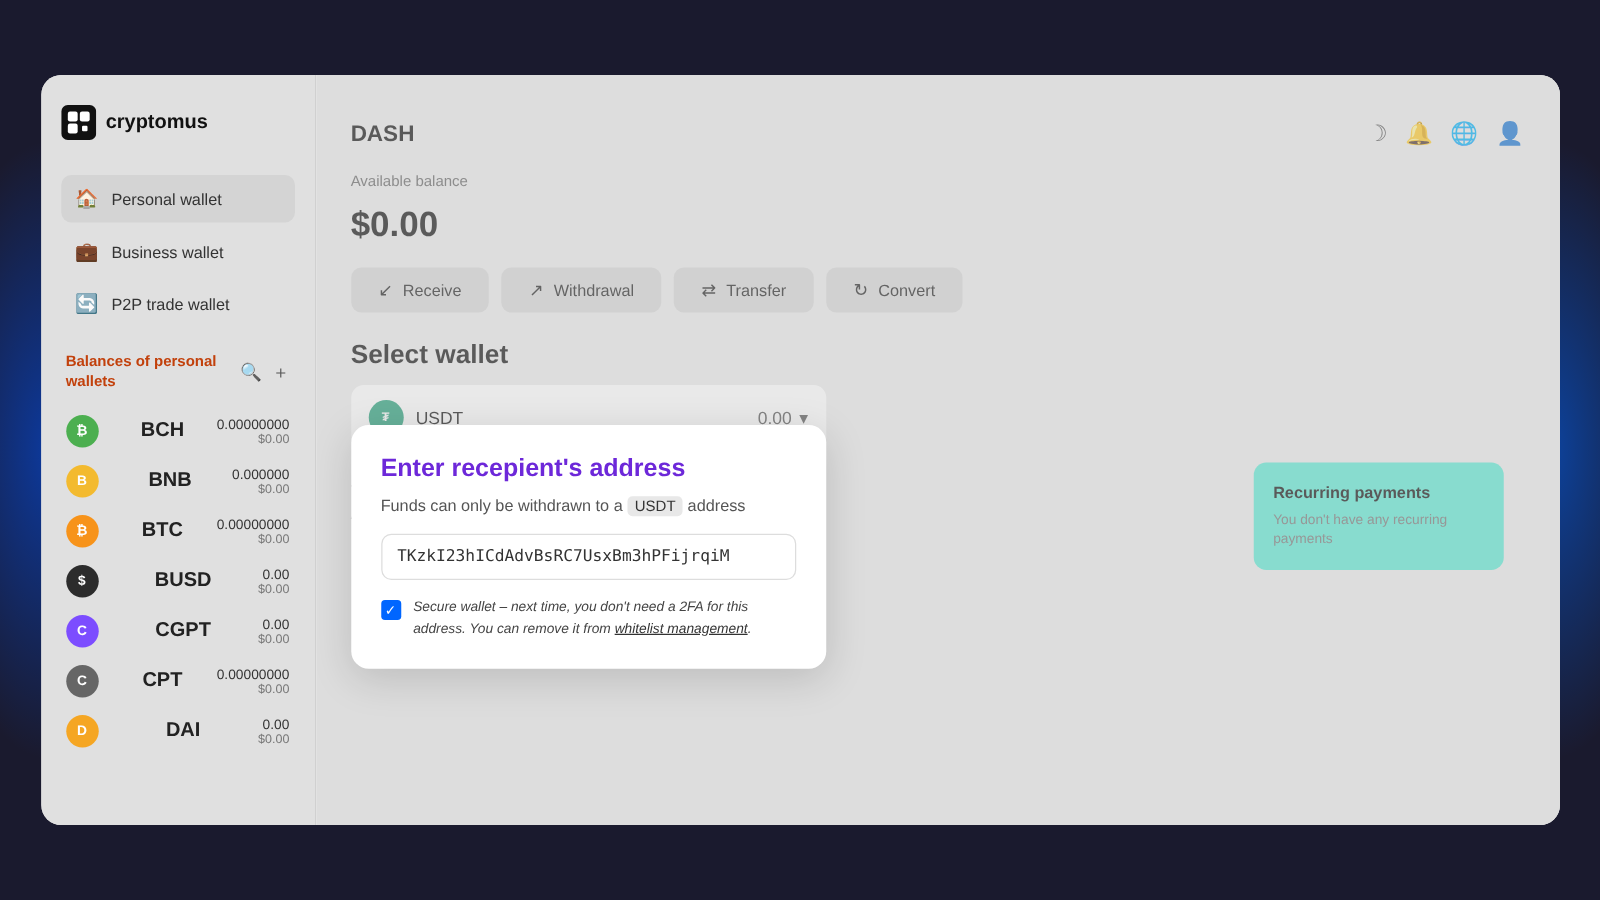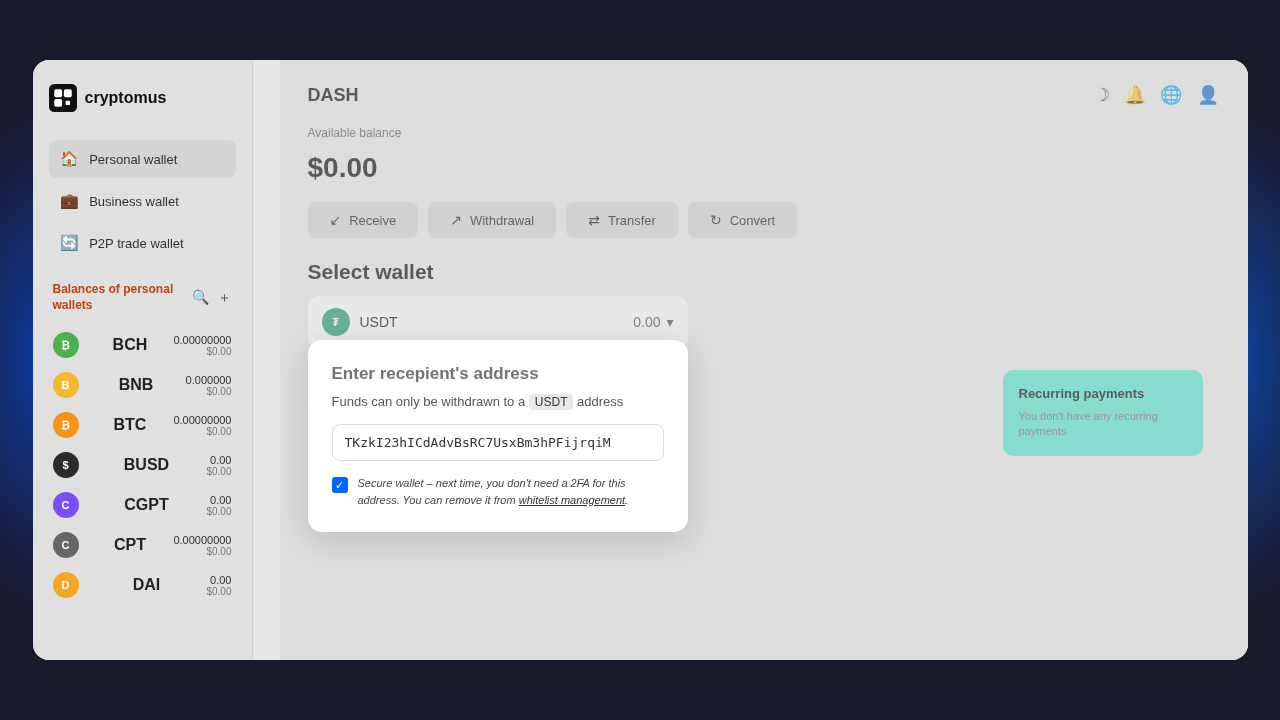--- a/index.html
+++ b/index.html
@@ -36,21 +36,20 @@
     }
     .app-container {
       background: #e8e8e8;
       border-radius: 16px;
       width: 1215px;
       height: 600px;
       display: flex;
       overflow: hidden;
       position: relative;
       z-index: 1;
-      gap: 27px;
     }
     
     .sidebar {
       width: 220px;
       background: #e0e0e0;
       padding: 24px 16px;
       flex-shrink: 0;
       border-right: 1px solid #d0d0d0;
     }
     .logo {
@@ -142,21 +141,21 @@
     }
     .coin-usd {
       font-size: 10px;
       color: #777;
       display: block;
     }
     
     .main-content {
       flex: 1;
       background: #ebebeb;
-      padding: 24px 28px;
+      padding: 36px 28px;
       overflow-y: auto;
       position: relative;
     }
     .top-bar {
       display: flex;
       justify-content: space-between;
       align-items: center;
       margin-bottom: 20px;
     }
     .page-title {
@@ -306,23 +305,23 @@
       padding-left: 28px;
     }
     .modal {
       background: #fff;
       border-radius: 14px;
       padding: 24px;
       width: 380px;
       box-shadow: 0 8px 32px rgba(0,0,0,0.15);
     }
     .modal-title {
-      font-size: 17px;
+      font-size: 20px;
       font-weight: 700;
-      color: #737373;
+      color: #6d28d9;
       margin-bottom: 10px;
     }
     .modal-desc {
       font-size: 13px;
       color: #555;
       margin-bottom: 14px;
     }
     .usdt-badge {
       display: inline-block;
       background: #e8e8e8;

